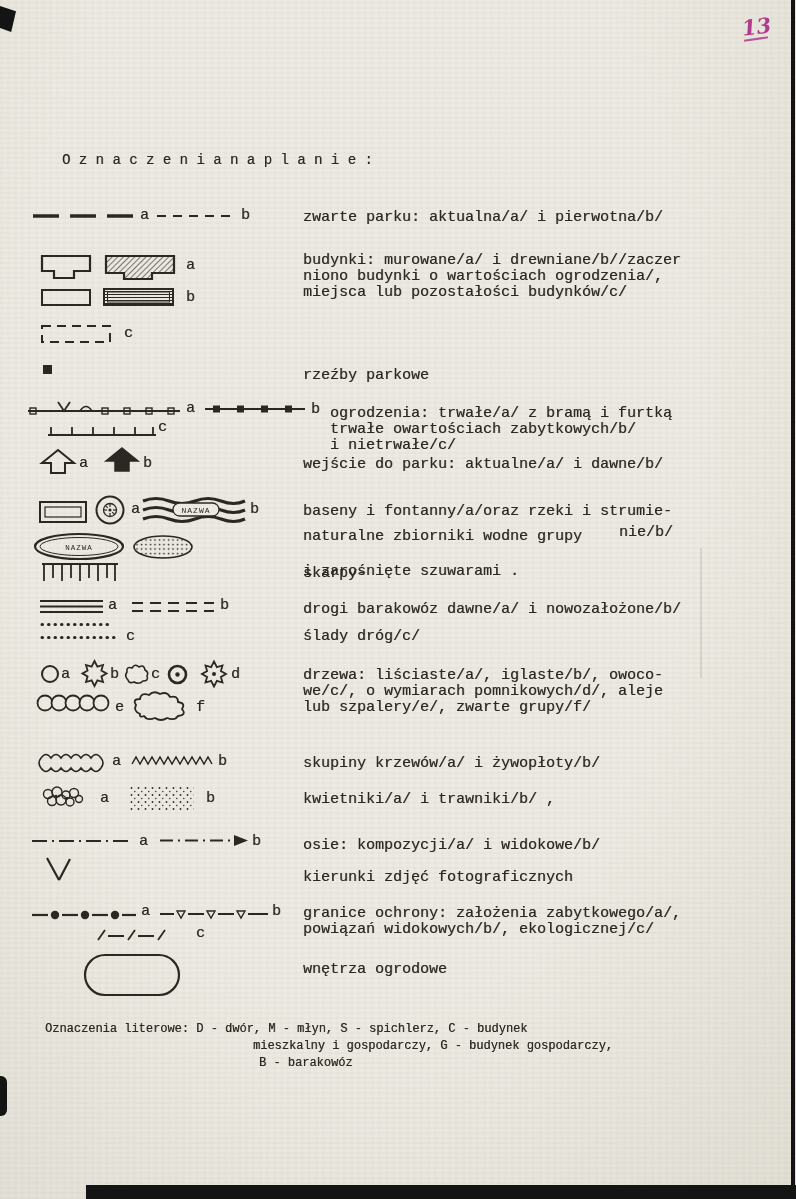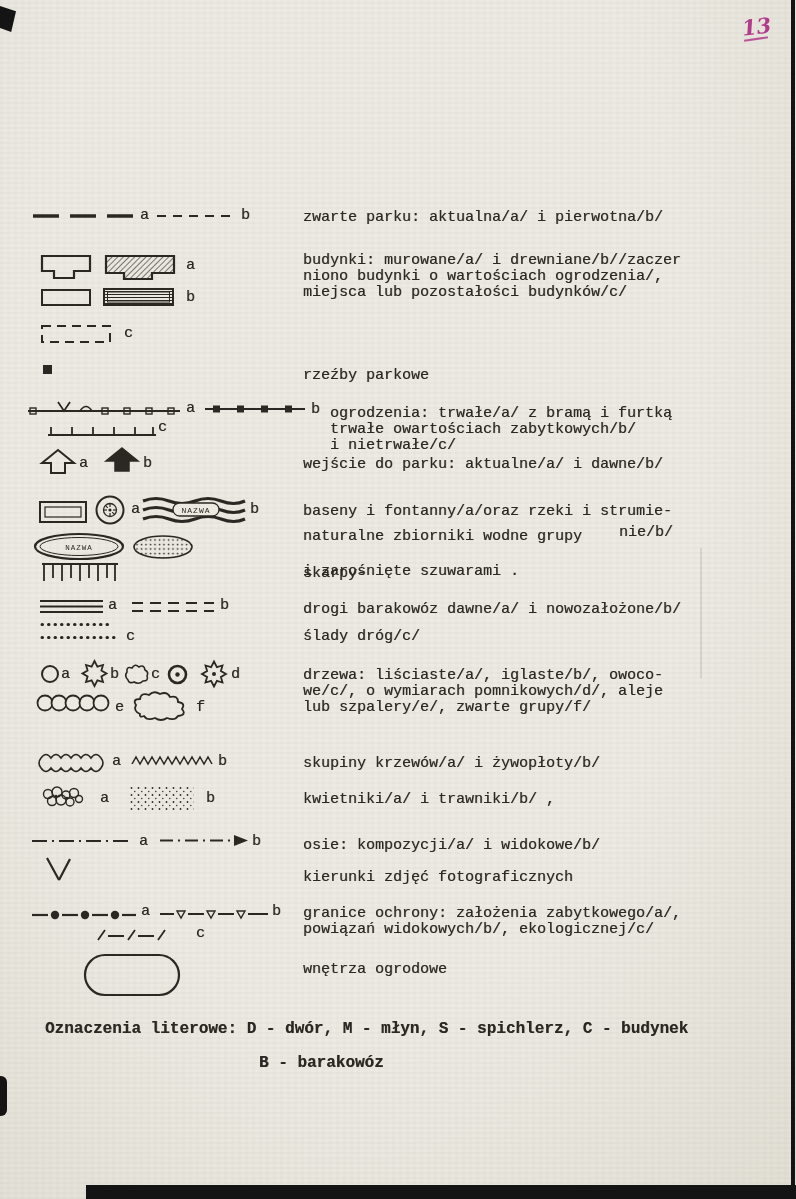--- a/index.html
+++ b/index.html
@@ -21,33 +21,34 @@
   .row{position:absolute;left:0;width:796px}
   .desc{font-size:15px;line-height:16px;white-space:pre-line;text-shadow:0.4px 0 0 rgba(43,40,35,0.5)}
   .lbl{position:absolute;font-size:15px;line-height:15px;text-shadow:0.4px 0 0 rgba(43,40,35,0.5)}
   .title{position:absolute;left:62px;top:152px;font-size:14px;text-shadow:0.4px 0 0 rgba(43,40,35,0.5)}
   .hw-num{
     position:absolute;left:742px;top:14px;color:#b23a8c;
     font-family:"DejaVu Serif",serif;font-style:italic;font-weight:bold;
     font-size:21px;transform:rotate(-7deg);
   }
   .hw-underline{position:absolute;left:744px;top:38px;width:24px;height:2px;background:#b23a8c;transform:rotate(-8deg);opacity:.85}
-  .footer-line{position:absolute;font-size:16px;font-weight:bold;line-height:17px;text-shadow:0.4px 0 0 rgba(43,40,35,0.6)}
+  .footer-line{position:absolute;font-size:12px;font-weight:normal;line-height:17px;text-shadow:0.4px 0 0 rgba(43,40,35,0.6)}
   svg{display:block;position:absolute;overflow:visible}
   svg text{font-family:"Liberation Mono","DejaVu Sans Mono",monospace;fill:#2b2823}
   .artifact{position:absolute;background:#141414}
 </style>
 </head>
 <body>
 
 <div class="page">
 
   <div class="hw-num">13</div>
   <div class="hw-underline"></div>
 
+  <div class="title">O z n a c z e n i a   n a   p l a n i e :</div>
 
   <div class="row" style="top:205px">
     <svg style="left:33px;top:8px" width="103" height="6">
       <line x1="0" y1="3" x2="103" y2="3" stroke="#2b2823" stroke-width="3.5" stroke-dasharray="26 11"></line>
     </svg>
     <span class="lbl" style="left:140px;top:3px">a</span>
     <svg style="left:157px;top:9px" width="78" height="4">
       <line x1="0" y1="2" x2="78" y2="2" stroke="#2b2823" stroke-width="2" stroke-dasharray="9 7"></line>
     </svg>
     <span class="lbl" style="left:241px;top:3px">b</span>
@@ -361,20 +362,21 @@
   </div>
 
   <div class="row" style="top:946px">
     <svg style="left:82px;top:6px" width="100" height="46">
       <rect x="3" y="3" width="94" height="40" rx="20" fill="none" stroke="#2b2823" stroke-width="2.2"></rect>
     </svg>
     <div class="desc abs" style="left:303px;top:16px">wnętrza ogrodowe</div>
   </div>
 
   <div class="footer-line" style="left:45px;top:1021px">Oznaczenia literowe: D - dwór, M - młyn, S - spichlerz, C - budynek</div>
+  <div class="footer-line" style="left:253px;top:1038px">mieszkalny i gospodarczy, G - budynek gospodarczy,</div>
   <div class="footer-line" style="left:259px;top:1055px">B - barakowóz</div>
 
   <div class="artifact" style="left:0;top:6px;width:16px;height:26px;clip-path:polygon(0 0,100% 20%,70% 100%,0 85%)"></div>
   <div class="artifact" style="left:0;top:1076px;width:7px;height:40px;border-radius:0 6px 6px 0"></div>
   <div class="artifact" style="left:791px;top:0;width:4px;height:1199px"></div>
   <div class="artifact" style="left:86px;top:1185px;width:710px;height:14px"></div>
   <div class="abs" style="left:700px;top:548px;width:2px;height:130px;background:rgba(80,75,65,0.12)"></div>
 
 </div>
 

